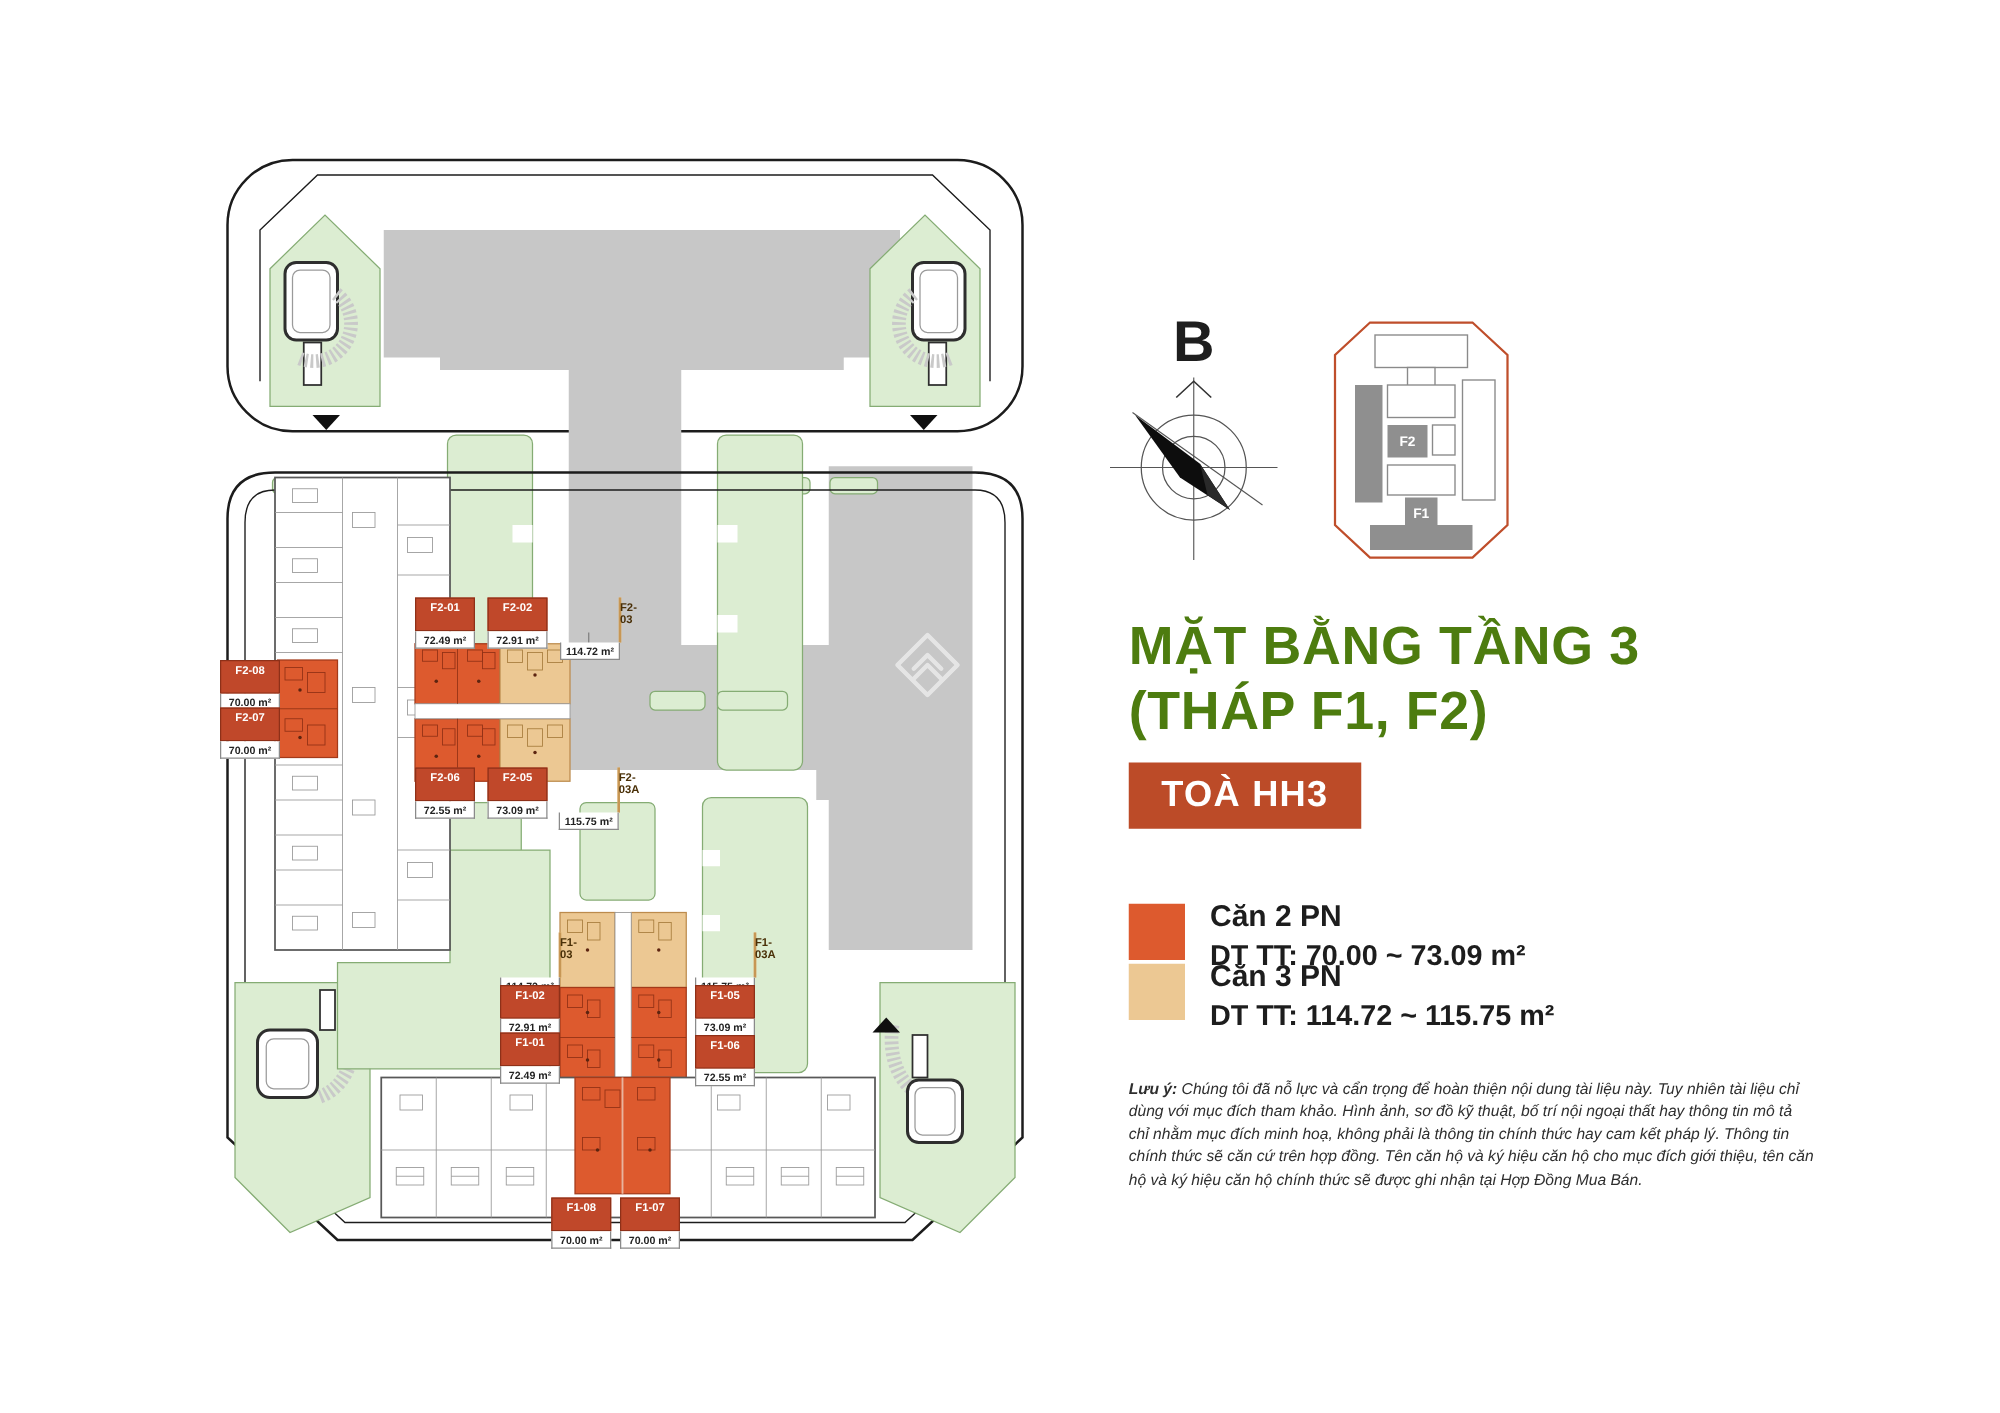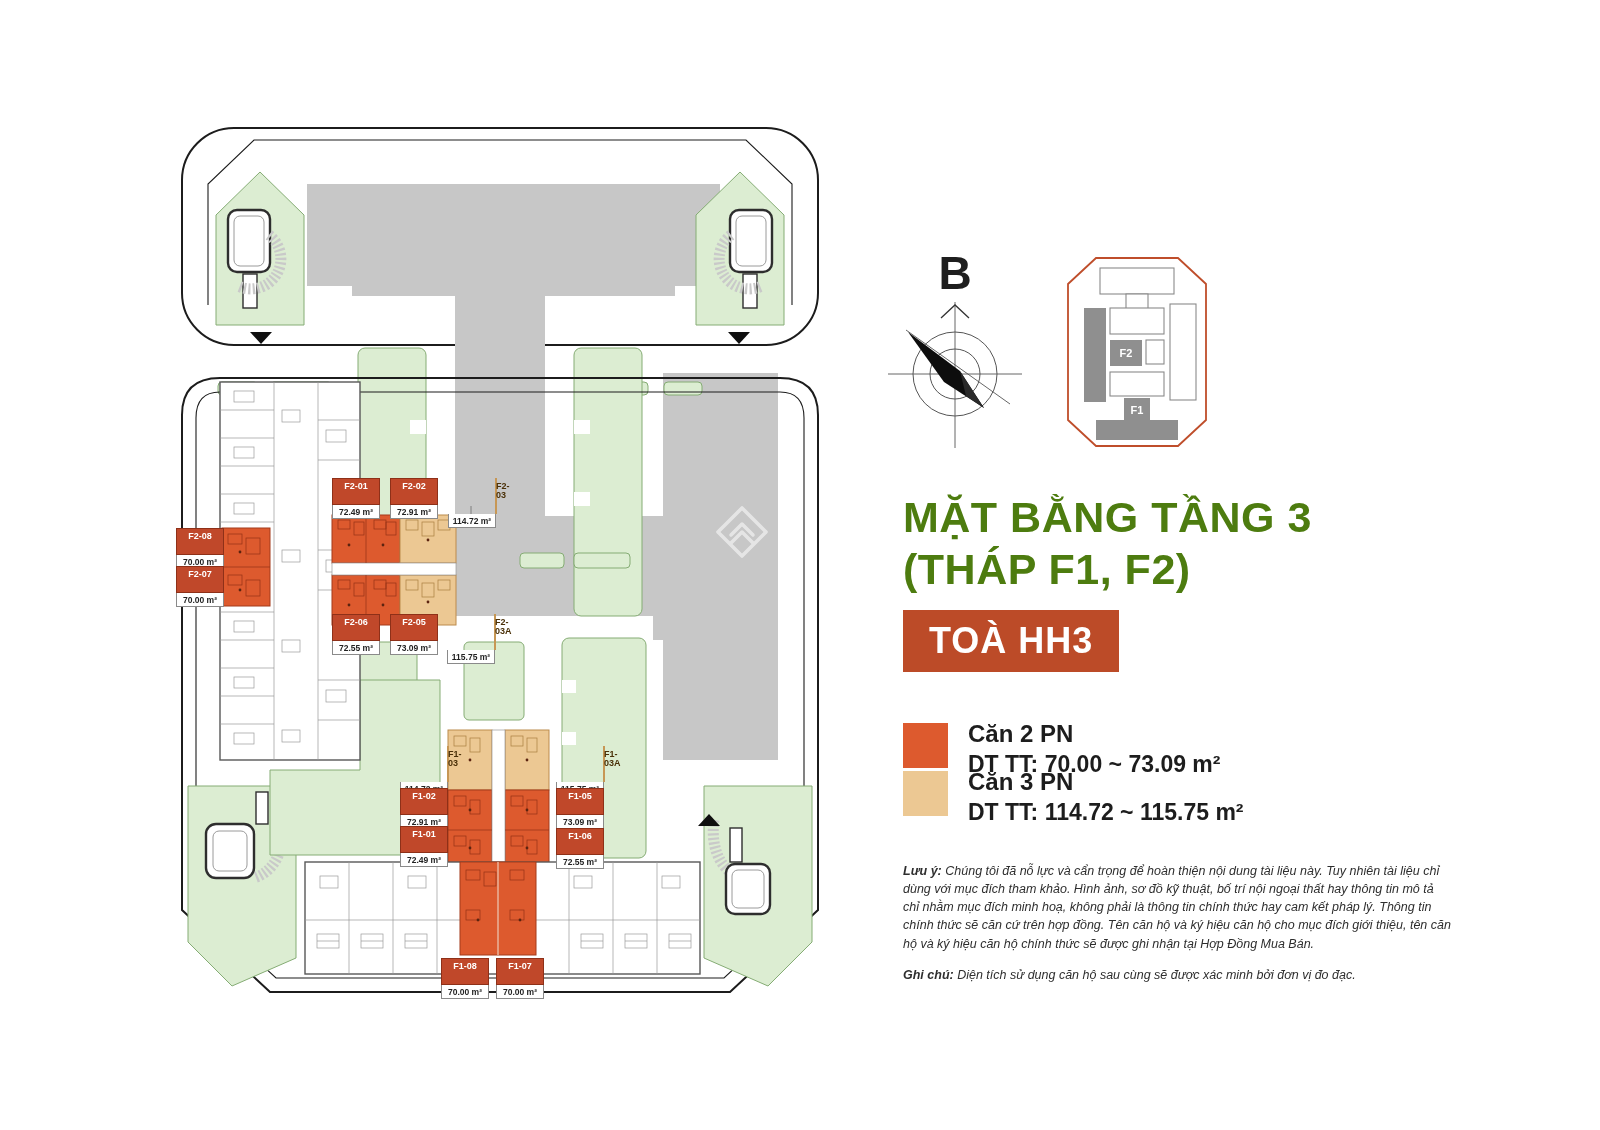--- a/index.html
+++ b/index.html
@@ -35,21 +35,21 @@
   .unit-label .area{display:block;background:#fff;border:1px solid #8a8a8a;border-top:none;color:#222;
         font-size:8.5px;font-weight:bold;padding:2.5px 0 2px;}
   .unit-label.t3 .code{background:#efc68f;border-color:#c79755;color:#4a3008;margin-left:47px;}
 
   
   .compass-letter{position:absolute;left:880px;top:246px;width:150px;text-align:center;
         font-size:46px;font-weight:800;color:#1e1e1e;}
   .page-title{position:absolute;left:903px;top:492px;font-size:43px;line-height:1.2;
         font-weight:800;color:#4d7c0f;letter-spacing:.5px;}
   .badge{position:absolute;left:903px;top:610px;background:#bc4b28;color:#fff;
-        font-size:36px;font-weight:800;padding:10px 26px;letter-spacing:1px;}
+        font-size:29px;font-weight:800;padding:10px 26px;letter-spacing:1px;}
   .legend-row{position:absolute;left:903px;display:flex;gap:20px;}
   .legend-swatch{width:45px;height:45px;flex:0 0 auto;margin-top:3px;}
   .legend-texts{font-weight:bold;color:#1d1d1d;}
   .legend-name{font-size:24px;}
   .legend-area{font-size:23px;margin-top:3px;}
   .notes{position:absolute;left:903px;top:862px;width:548px;font-size:12.5px;font-style:italic;
         color:#2e2e2e;line-height:1.45;}
   .note{margin-bottom:13px;}
   .note b{font-style:italic;}
 </style>
@@ -417,17 +417,13 @@
     <div class="legend-name">Căn 3 PN</div>
     <div class="legend-area">DT TT: 114.72 ~ 115.75 m²</div>
   </div>
 </div>
 
 <div class="notes">
   <div class="note">
     <b>Lưu ý:</b>
     <span>Chúng tôi đã nỗ lực và cẩn trọng để hoàn thiện nội dung tài liệu này. Tuy nhiên tài liệu chỉ dùng với mục đích tham khảo. Hình ảnh, sơ đồ kỹ thuật, bố trí nội ngoại thất hay thông tin mô tả chỉ nhằm mục đích minh hoạ, không phải là thông tin chính thức hay cam kết pháp lý. Thông tin chính thức sẽ căn cứ trên hợp đồng. Tên căn hộ và ký hiệu căn hộ cho mục đích giới thiệu, tên căn hộ và ký hiệu căn hộ chính thức sẽ được ghi nhận tại Hợp Đồng Mua Bán.</span>
   </div>
-  <div class="note">
-    <b>Ghi chú:</b>
-    <span>Diện tích sử dụng căn hộ sau cùng sẽ được xác minh bởi đơn vị đo đạc.</span>
-  </div>
 </div>
 
 </body></html>

